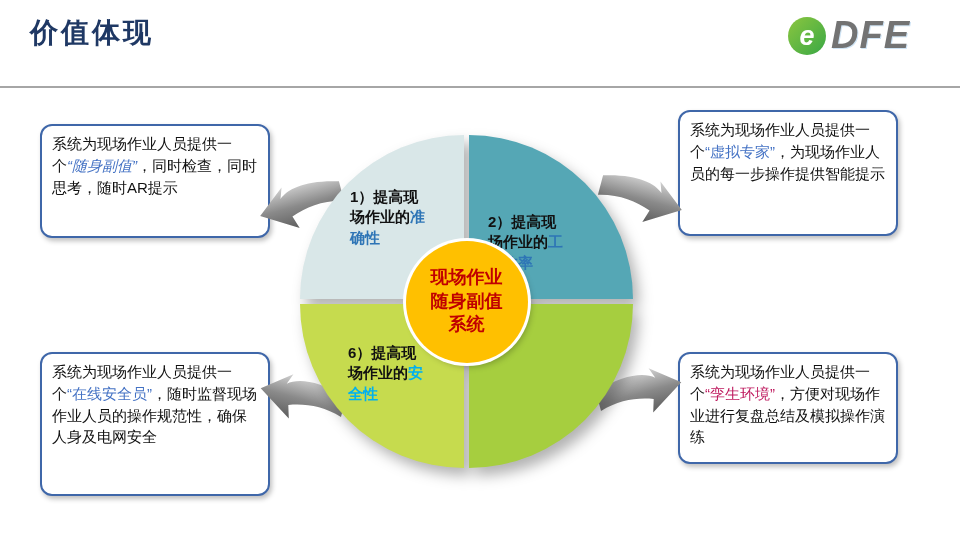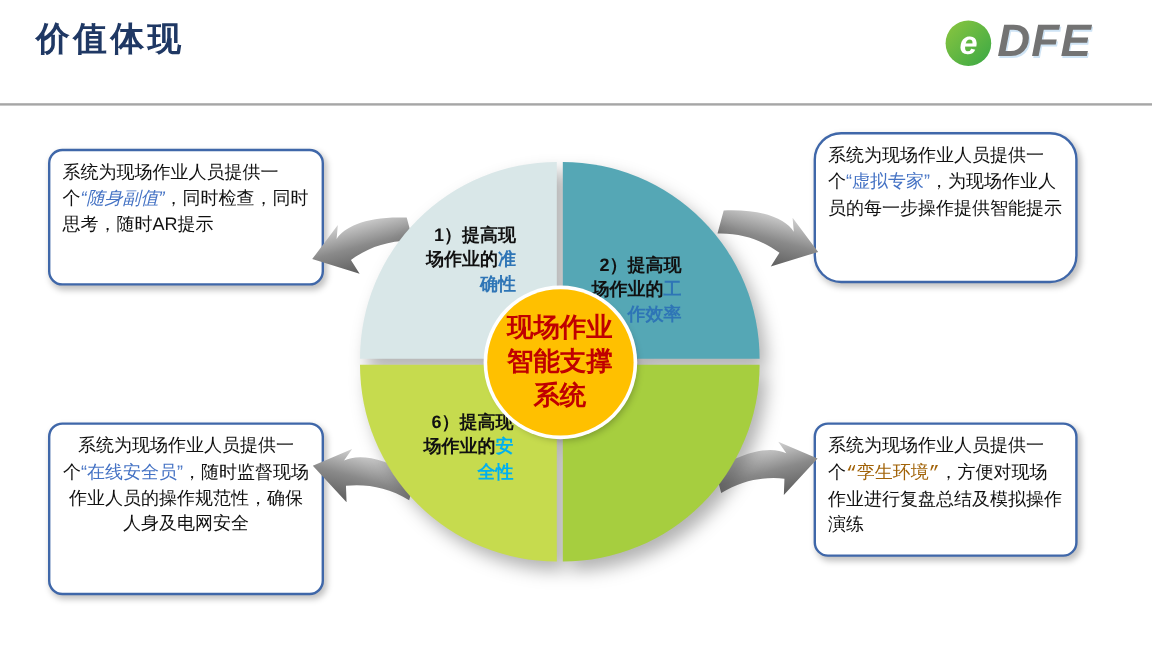--- a/index.html
+++ b/index.html
@@ -72,63 +72,63 @@
   .q2 { left: 169px; top: 0;   border-top-right-radius: 100%; }
   .q3 { left: 0;    top: 169px; border-bottom-left-radius: 100%; }
   .q4 { left: 169px; top: 169px; border-bottom-right-radius: 100%; }
 
   .qtext {
     position: absolute;
     width: 80px;
     font-size: 15px;
     font-weight: bold;
     line-height: 1.35;
-    text-align: right;
+    text-align: left;
     color: #111111;
   }
   .t1 { left: 50px;  top: 52px; }
   .t2 { left: 188px; top: 52px; margin-top: 25px; }
   .t3 { left: 48px;  top: 208px; }
   .t4 { left: 204px; top: 208px; }
 
   .hub {
     position: absolute;
     left: 50%;
     top: 50%;
     transform: translate(-50%, -50%);
     width: 122px;
     height: 122px;
     border-radius: 50%;
     box-shadow: 0 0 0 3px #ffffff, 3px 4px 6px rgba(0,0,0,0.25);
     display: flex;
     flex-direction: column;
     justify-content: center;
     align-items: center;
-    font-size: 22px;
+    font-size: 18px;
     font-weight: bold;
     line-height: 1.3;
     text-align: center;
   }
 
   
   .callout {
     position: absolute;
     background: #ffffff;
     border: 2px solid #3f67a9;
     border-radius: 12px;
     padding: 7px 10px;
     font-size: 15px;
     line-height: 1.45;
     color: #111111;
     box-shadow: 2px 3px 5px rgba(0,0,0,0.25);
     box-sizing: border-box;
   }
   .c-tl { left: 40px;  top: 124px; width: 230px; height: 114px; }
-  .c-tr { left: 678px; top: 110px; width: 220px; height: 126px; border-radius: 23px; }
-  .c-bl { left: 40px;  top: 352px; width: 230px; height: 144px; text-align: center; }
+  .c-tr { left: 678px; top: 110px; width: 220px; height: 126px; }
+  .c-bl { left: 40px;  top: 352px; width: 230px; height: 144px; }
   .c-br { left: 678px; top: 352px; width: 220px; height: 112px; }
   .hl { font-weight: normal; }
 
   
   .arrow { position: absolute; width: 90px; height: 56px; }
   .a-tl { left: 256px; top: 178px; transform: rotate(-15deg); }
   .a-tr { left: 596px; top: 172px; transform: scaleX(-1) rotate(-15deg); }
   .a-bl { left: 256px; top: 372px; transform: rotate(15deg); }
   .a-br { left: 596px; top: 366px; transform: scaleX(-1) rotate(15deg); }
 </style>
@@ -157,21 +157,21 @@
   <div class="callout c-tl">
     <span>系统为现场作业人员提供一个</span><span class="hl" style="color: rgb(68, 114, 196); font-style: italic;">“随身副值”</span><span>，同时检查，同时思考，随时AR提示</span>
   </div>
   <div class="callout c-tr">
     <span>系统为现场作业人员提供一个</span><span class="hl" style="color: rgb(68, 114, 196);">“虚拟专家”</span><span>，为现场作业人员的每一步操作提供智能提示</span>
   </div>
   <div class="callout c-bl">
     <span>系统为现场作业人员提供一个</span><span class="hl" style="color: rgb(68, 114, 196);">“在线安全员”</span><span>，随时监督现场作业人员的操作规范性，确保人身及电网安全</span>
   </div>
   <div class="callout c-br">
-    <span>系统为现场作业人员提供一个</span><span class="hl" style="color: #a16207; font-family: Liberation Mono, monospace;">“孪生环境”</span><span>，方便对现场作业进行复盘总结及模拟操作演练</span>
+    <span>系统为现场作业人员提供一个</span><span class="hl" style="color: #be185d;">“孪生环境”</span><span>，方便对现场作业进行复盘总结及模拟操作演练</span>
   </div>
 
   <div class="arrow a-tl">
     <svg width="90" height="56" viewBox="0 0 90 56">
         <path d="M 88 14 C 56 4 36 8 27 16 L 31 5 L 3 27 L 38 49 L 34 36 C 50 30 68 28 88 34 Z" fill="url(#arrowGrad)"></path>
       </svg>
   </div>
   <div class="arrow a-tr">
     <svg width="90" height="56" viewBox="0 0 90 56">
         <path d="M 88 14 C 56 4 36 8 27 16 L 31 5 L 3 27 L 38 49 L 34 36 C 50 30 68 28 88 34 Z" fill="url(#arrowGrad)"></path>
@@ -199,18 +199,18 @@
     </div>
     <div class="qtext t2">
       <span>2）提高现场作业的</span><span style="color: rgb(46, 117, 182);">工作效率</span>
     </div>
     <div class="qtext t3">
       <span>6）提高现场作业的</span><span style="color: rgb(0, 176, 240);">安全性</span>
     </div>
 
     <div class="hub" style="background-color: rgb(255, 192, 0); color: rgb(192, 0, 0);">
       <div>现场作业</div>
-      <div>智能支撑</div>
+      <div>随身副值</div>
       <div>系统</div>
     </div>
   </div>
 
 </div>
 
 </body></html>

